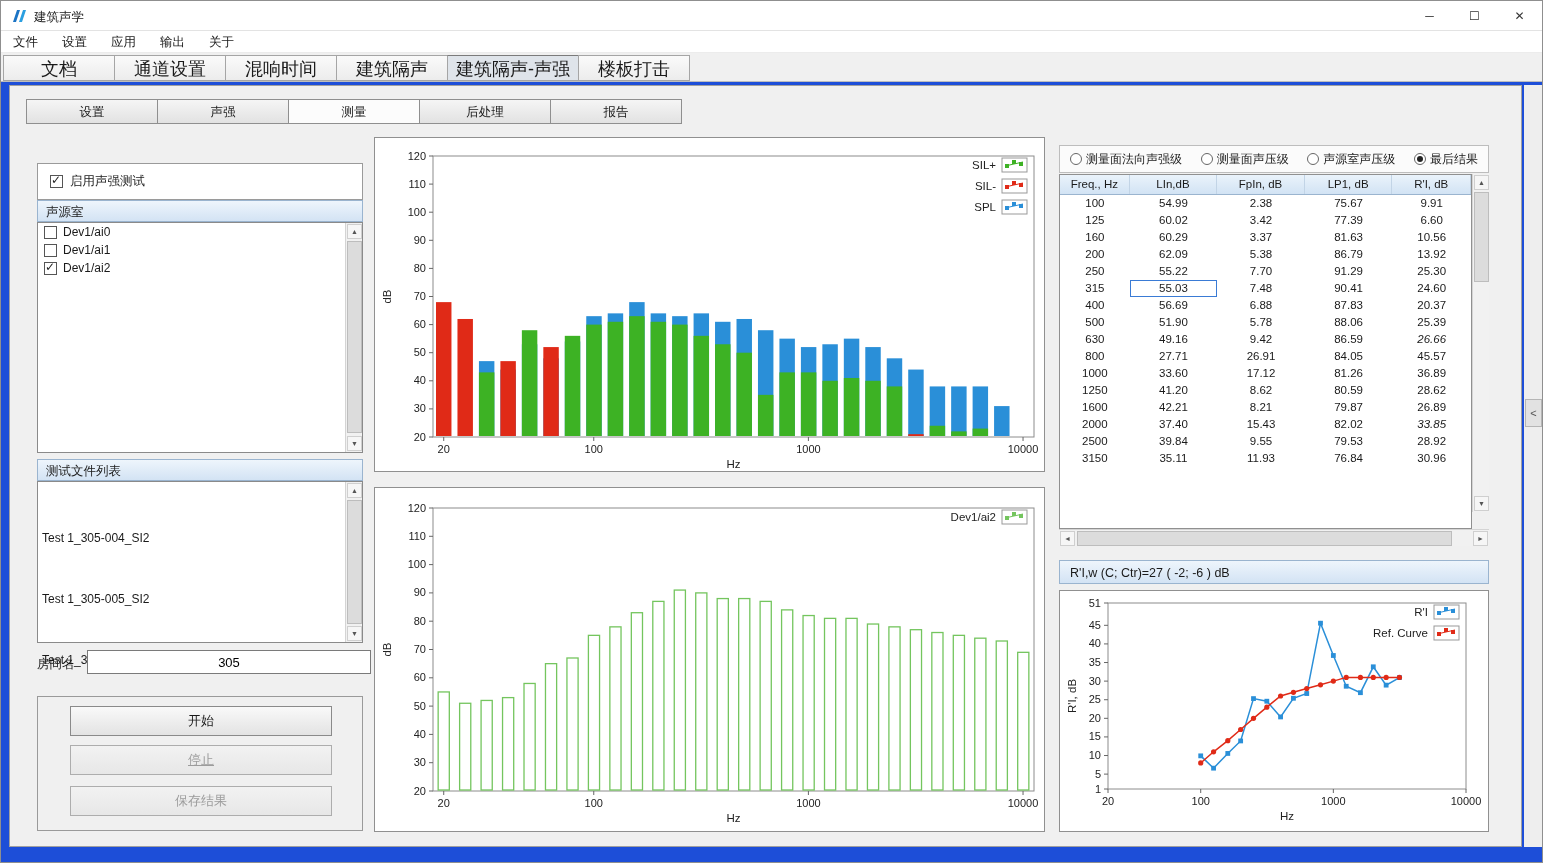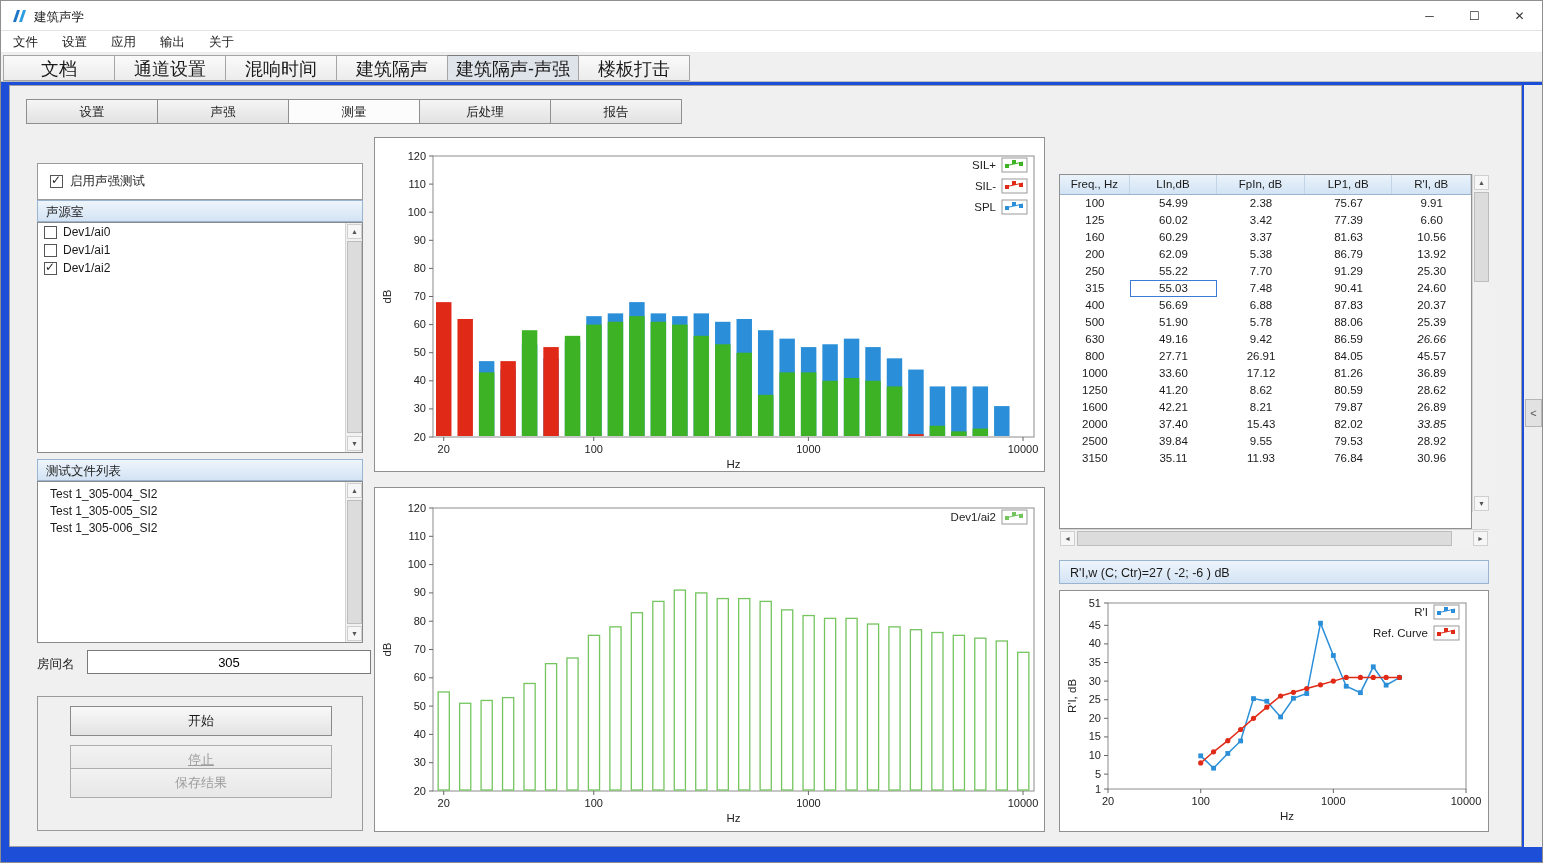--- a/index.html
+++ b/index.html
@@ -36,21 +36,21 @@
   .section-header{position:absolute;height:22px;line-height:22px;padding:0 8px;box-sizing:border-box;
     background:linear-gradient(#eef5fc,#d3e3f4);border:1px solid #9ab4cf;font-size:12.5px;}
   .enable-box{position:absolute;left:27px;top:77px;width:326px;height:37px;background:#fff;border:1px solid #9a9a9a;box-sizing:border-box;
     display:flex;align-items:center;padding-left:12px;gap:7px;}
   .cb{width:13px;height:13px;background:#fff;border:1px solid #555;box-sizing:border-box;position:relative;flex:0 0 13px;}
   .cb.checked::after{content:"✓";position:absolute;left:0px;top:-3px;font-size:12px;font-weight:bold;color:#222;}
   .cb-label{font-size:12.5px;}
   .listbox{position:absolute;background:#fff;border:1px solid #8a8a8a;box-sizing:border-box;}
   .chan-row{display:flex;align-items:center;gap:6px;padding:2px 4px 2px 6px;height:18px;box-sizing:border-box;}
   .chan-label{font-size:12px;}
-  .file-item{font-size:12px;padding:1px 12px;height:15px;line-height:15px;}
+  .file-item{font-size:12px;padding:1px 4px;height:15px;line-height:15px;margin-top:44px;}
   .room-label{position:absolute;left:27px;top:570px;font-size:12.5px;}
   .room-input{position:absolute;left:77px;top:564px;width:284px;height:24px;border:1px solid #7a7a7a;box-sizing:border-box;
     text-align:center;font-size:13px;font-family:inherit;background:#fff;padding:0;}
   .buttons-box{position:absolute;left:27px;top:610px;width:326px;height:135px;border:1px solid #9a9a9a;box-sizing:border-box;background:#f0f0f0;}
   .cmd-btn{position:absolute;left:32px;width:262px;height:30px;border:1px solid #8a8a8a;box-sizing:border-box;
     background:linear-gradient(#f9f9f9,#e3e3e3);display:flex;align-items:center;justify-content:center;font-size:13px;}
   .cmd-btn.disabled{color:#9c9c9c;background:linear-gradient(#f2f2f2,#e7e7e7);border-color:#adadad;}
   
   .vscroll{position:absolute;right:0px;top:0px;width:17px;background:#f1f1f1;border-left:1px solid #d4d4d4;box-sizing:border-box;}
   .sb-arrow{position:absolute;left:1px;width:15px;height:15px;background:#f6f6f6;border:1px solid #cfcfcf;box-sizing:border-box;
@@ -178,21 +178,21 @@
         <div class="sb-arrow down">▼</div>
       </div>
     </div>
 
     <div class="room-label">房间名</div>
     <input class="room-input" value="305" style="">
 
     <div class="buttons-box">
       <div class="cmd-btn" style="top:9px;">开始</div>
       <div class="cmd-btn disabled" style="top:48px;text-decoration:underline;">停止</div>
-      <div class="cmd-btn disabled" style="top:71px;">保存结果</div>
+      <div class="cmd-btn disabled" style="top:89px;">保存结果</div>
     </div>
 
     <div id="chart1" class="chart-box"><svg width="669" height="333">
           <rect x="58" y="18" width="601" height="281" fill="#fff" stroke="#8c8c8c"></rect>
           <line x1="54" y1="299" x2="58" y2="299" stroke="#666"></line>
           <text x="51" y="302.5" text-anchor="end" font-size="11">20</text>
           <line x1="54" y1="270.9" x2="58" y2="270.9" stroke="#666"></line>
           <text x="51" y="274.4" text-anchor="end" font-size="11">30</text>
           <line x1="54" y1="242.8" x2="58" y2="242.8" stroke="#666"></line>
           <text x="51" y="246.3" text-anchor="end" font-size="11">40</text>
@@ -355,20 +355,38 @@
           <rect x="492.43714285714293" y="136.02999999999997" width="11.161428571428573" height="165.97000000000003" fill="none" stroke="#74c55e" stroke-width="1.3"></rect>
           <rect x="513.9014285714286" y="138.86" width="11.161428571428573" height="163.14" fill="none" stroke="#74c55e" stroke-width="1.3"></rect>
           <rect x="535.3657142857144" y="141.69" width="11.161428571428573" height="160.31" fill="none" stroke="#74c55e" stroke-width="1.3"></rect>
           <rect x="556.83" y="144.51999999999998" width="11.161428571428573" height="157.48000000000002" fill="none" stroke="#74c55e" stroke-width="1.3"></rect>
           <rect x="578.2942857142857" y="147.35000000000002" width="11.161428571428573" height="154.64999999999998" fill="none" stroke="#74c55e" stroke-width="1.3"></rect>
           <rect x="599.7585714285715" y="150.18" width="11.161428571428573" height="151.82" fill="none" stroke="#74c55e" stroke-width="1.3"></rect>
           <rect x="621.2228571428572" y="153.01" width="11.161428571428573" height="148.99" fill="none" stroke="#74c55e" stroke-width="1.3"></rect>
           <rect x="642.6871428571429" y="164.33" width="11.161428571428573" height="137.67" fill="none" stroke="#74c55e" stroke-width="1.3"></rect>
         </svg></div>
 
+    <div class="radio-row">
+        <div class="radio-opt">
+          <div class="radio"></div>
+          <div class="radio-label">测量面法向声强级</div>
+        </div>
+        <div class="radio-opt">
+          <div class="radio"></div>
+          <div class="radio-label">测量面声压级</div>
+        </div>
+        <div class="radio-opt">
+          <div class="radio"></div>
+          <div class="radio-label">声源室声压级</div>
+        </div>
+        <div class="radio-opt">
+          <div class="radio selected"></div>
+          <div class="radio-label">最后结果</div>
+        </div>
+      </div>
 
     <div class="table-wrap">
       <div class="table-area">
         <div class="thead">
             <div class="th" style="width: 70px;">Freq., Hz</div>
             <div class="th" style="width: 88px;">LIn,dB</div>
             <div class="th" style="width: 88px;">FpIn, dB</div>
             <div class="th" style="width: 88px;">LP1, dB</div>
             <div class="th" style="width: 79px;">R'I, dB</div>
           </div>

